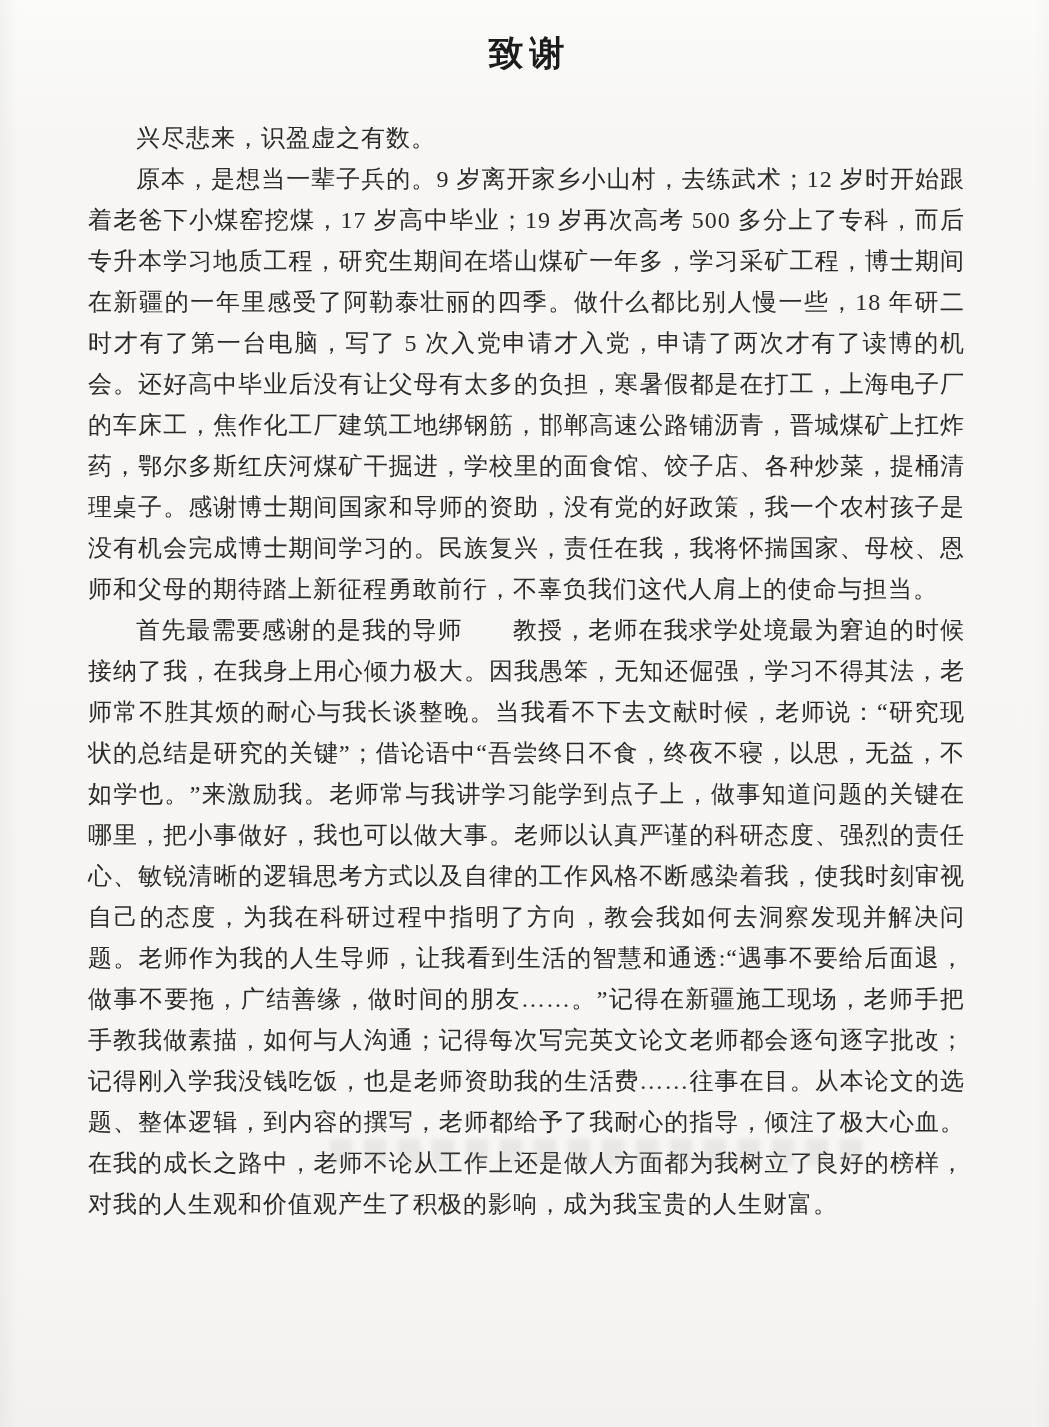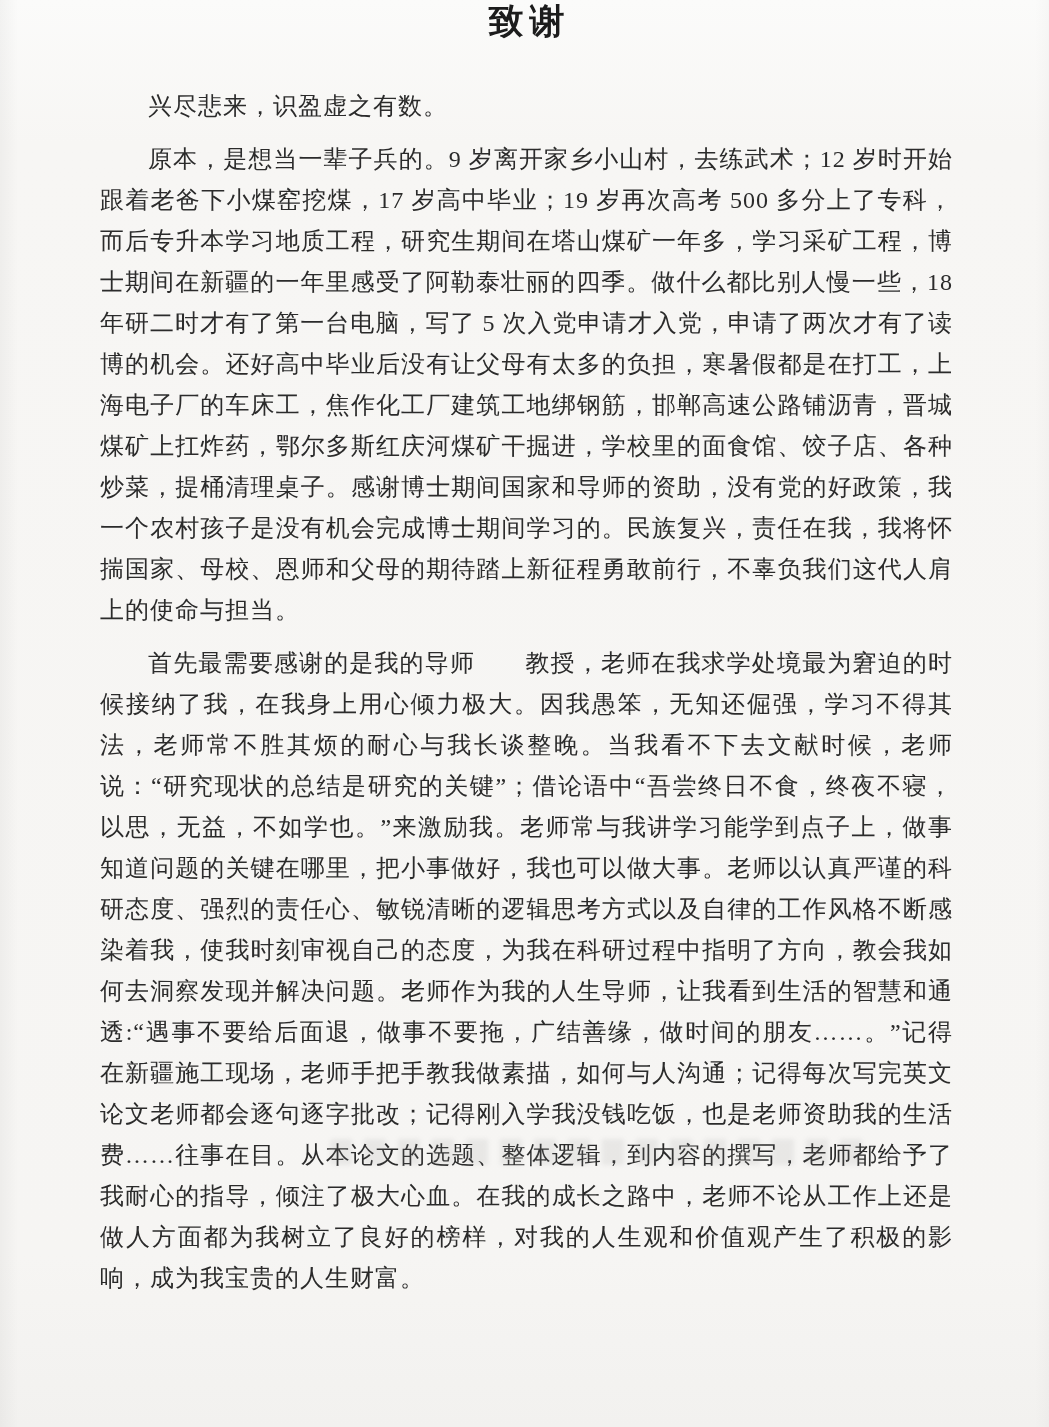--- a/index.html
+++ b/index.html
@@ -14,35 +14,35 @@
     background:
       linear-gradient(90deg, rgba(0,0,0,0.035) 0, rgba(0,0,0,0) 18px),
       linear-gradient(270deg, rgba(0,0,0,0.02) 0, rgba(0,0,0,0) 14px),
       linear-gradient(180deg, #fbfbfa 0%, #f7f6f4 10%, #f6f5f3 88%, #f2f1ef 100%);
     font-family: "Liberation Serif", "DejaVu Serif", serif;
   }
   .page {
     box-sizing: border-box;
     width: 1049px;
     height: 1157px;
-    padding: 0 84px 0 88px;
+    padding: 32px 84px 0 88px;
     position: relative;
   }
   .doc-title {
     margin: 0 0 42px 0;
     text-align: center;
     font-size: 35px;
     line-height: 44px;
     font-weight: bold;
     letter-spacing: 6px;
     color: #1c1c1c;
     text-indent: 6px; 
   }
   .doc-body p {
-    margin: 12px;
+    margin: 0;
     text-indent: 2em;
     font-size: 24px;
     line-height: 41px;
     letter-spacing: 1px;
     text-align: justify;
     color: #2b2b2b;
   }
   .watermark {
     position: absolute;
     left: 330px;

